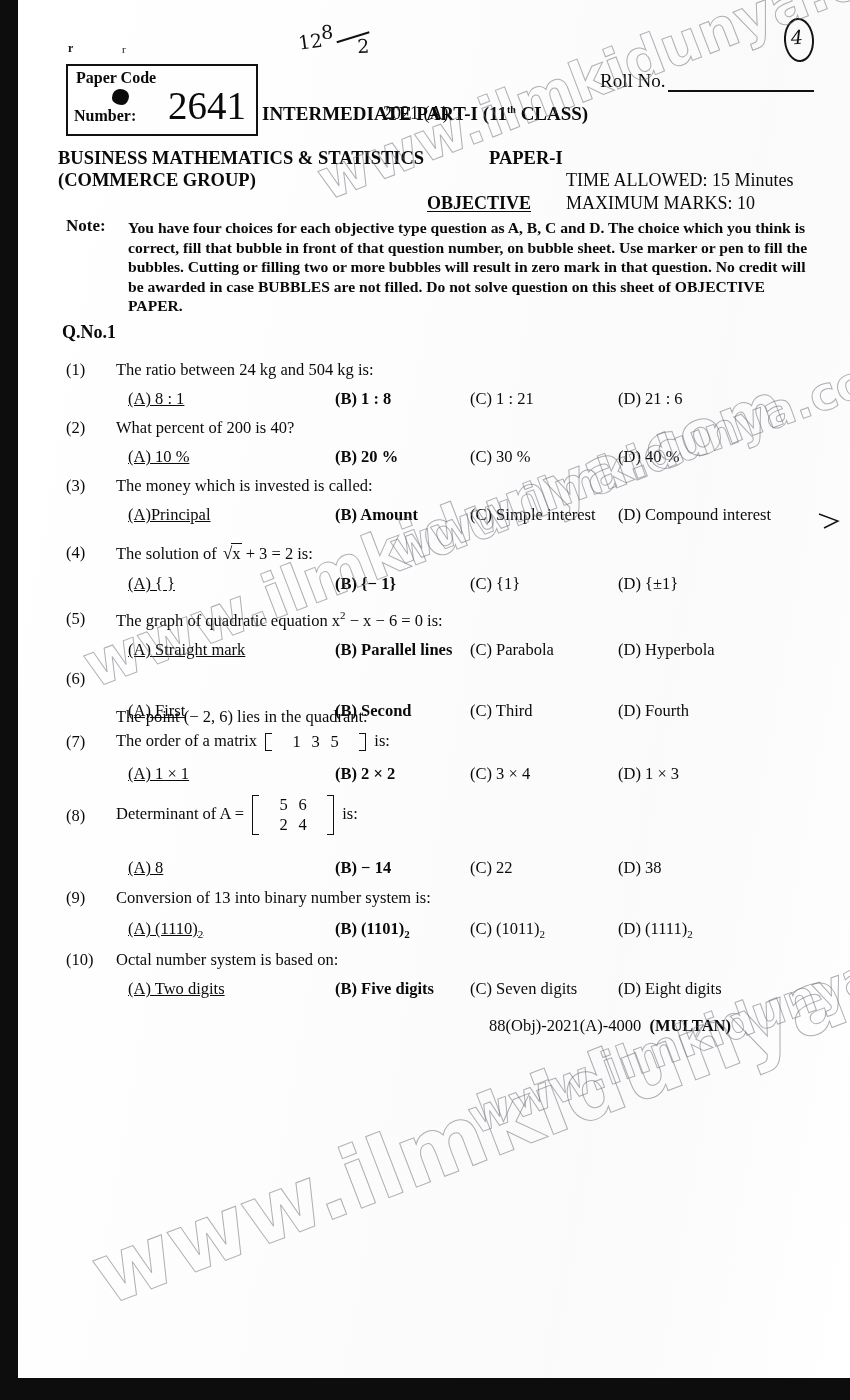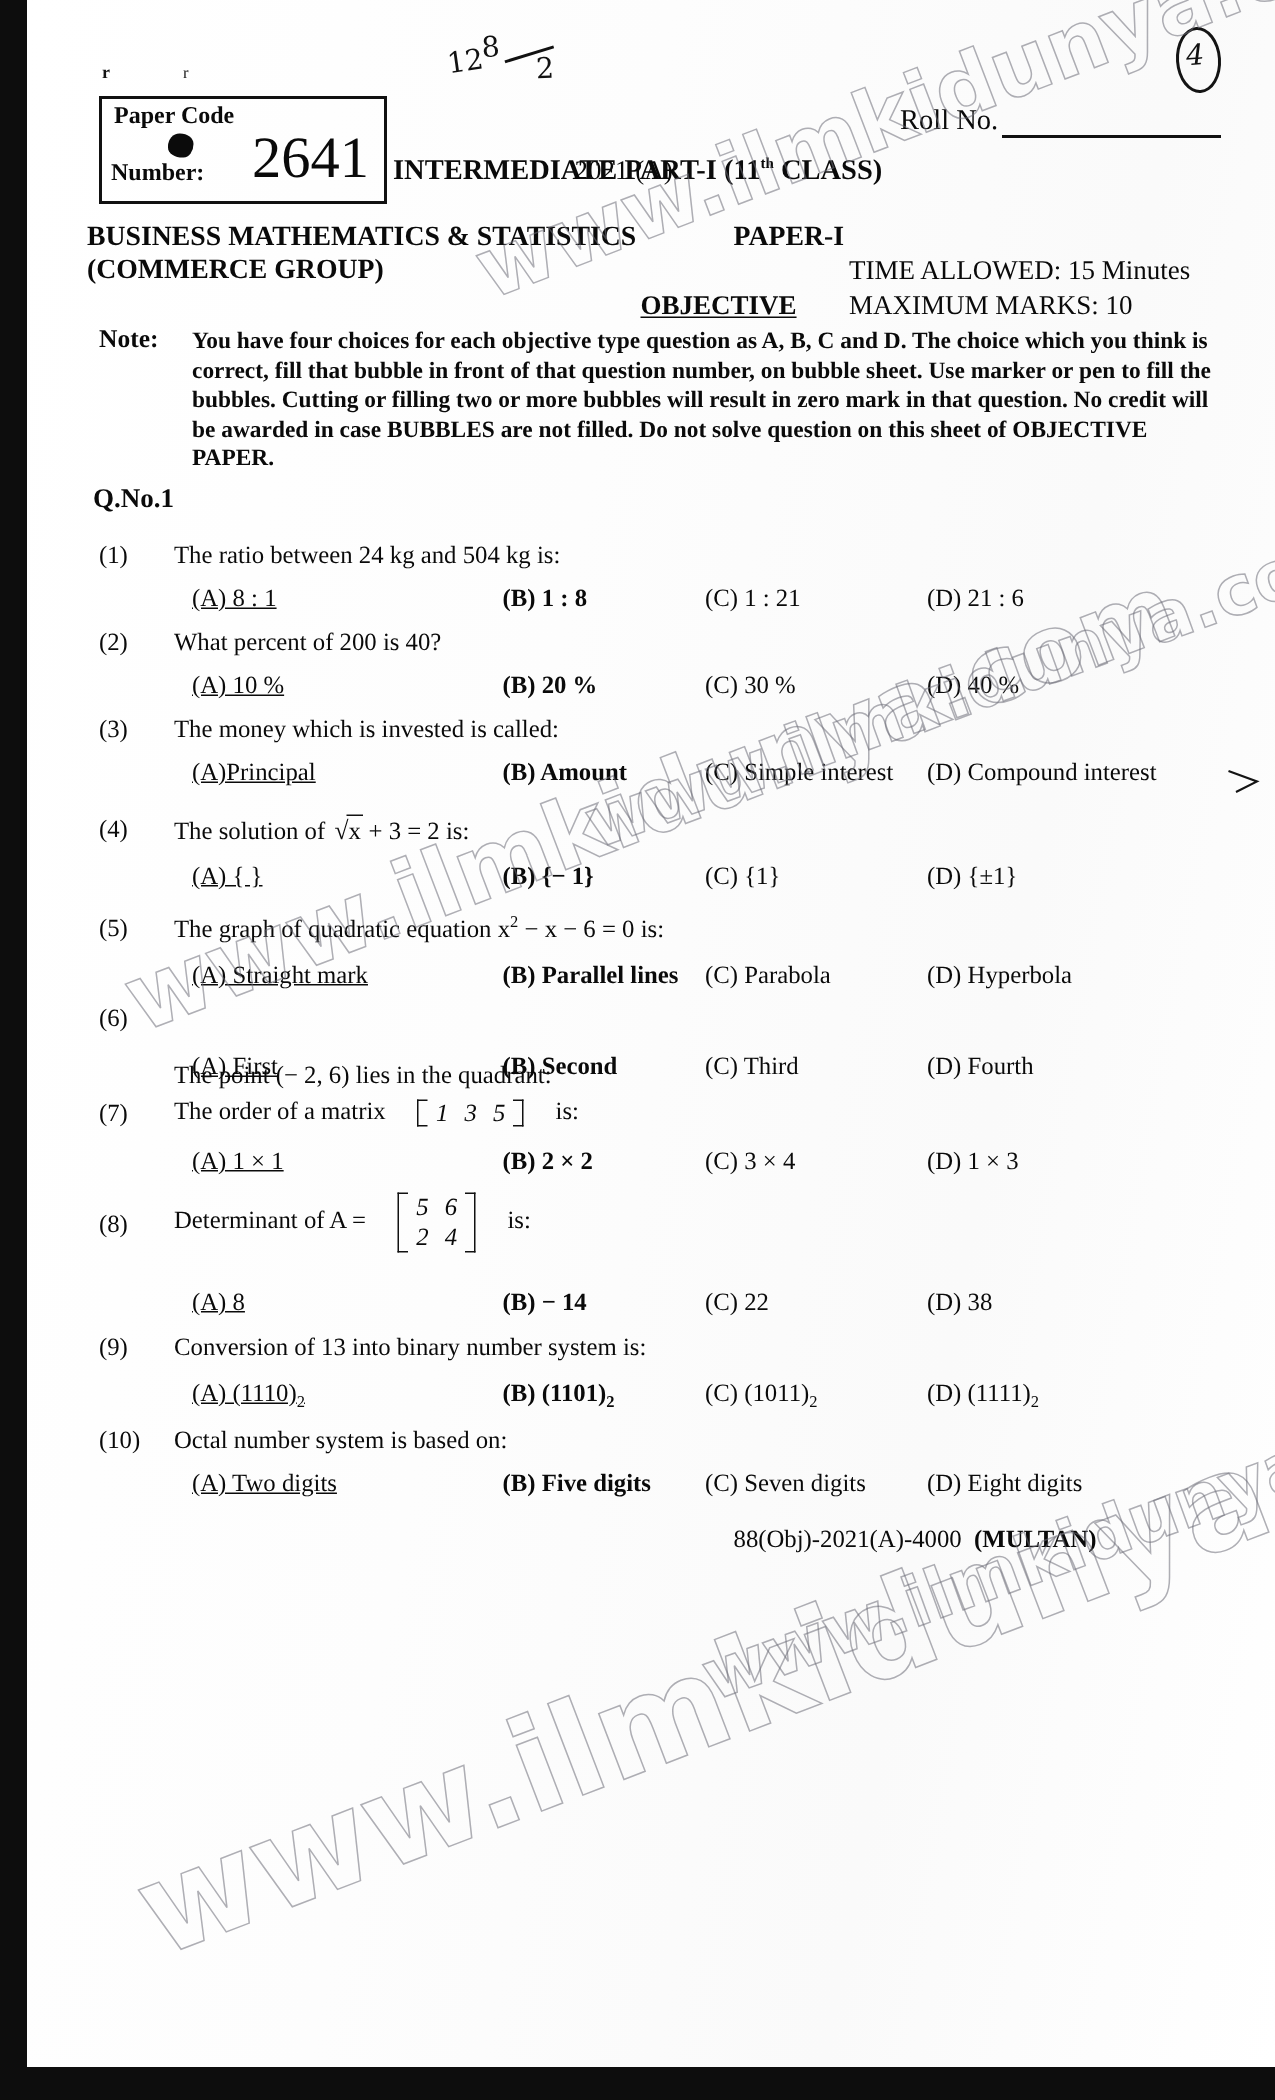--- a/index.html
+++ b/index.html
@@ -226,23 +226,22 @@
   
   .sqrt { display: inline-block; position: relative; padding-left: 2px; }
   .sqrt .radsign { font-size: 17px; }
   .sqrt .rad { display: inline-block; border-top: 1.4px solid #111; padding: 0 1px; margin-left: -1px; }
 
   
   .mtx {
     display: inline-block;
     position: relative;
     vertical-align: middle;
-    padding: 0 7px;
-    margin: 0 17px;
-    font-style: italic;
+    padding: 0 22px;
+    margin: 0 4px;
   }
   .mtx::before, .mtx::after {
     content: "";
     position: absolute; top: 0; bottom: 0;
     width: 6px;
     border-top: 1.5px solid #111;
     border-bottom: 1.5px solid #111;
   }
   .mtx::before { left: 0; border-left: 1.5px solid #111; }
   .mtx::after  { right: 0; border-right: 1.5px solid #111; }

